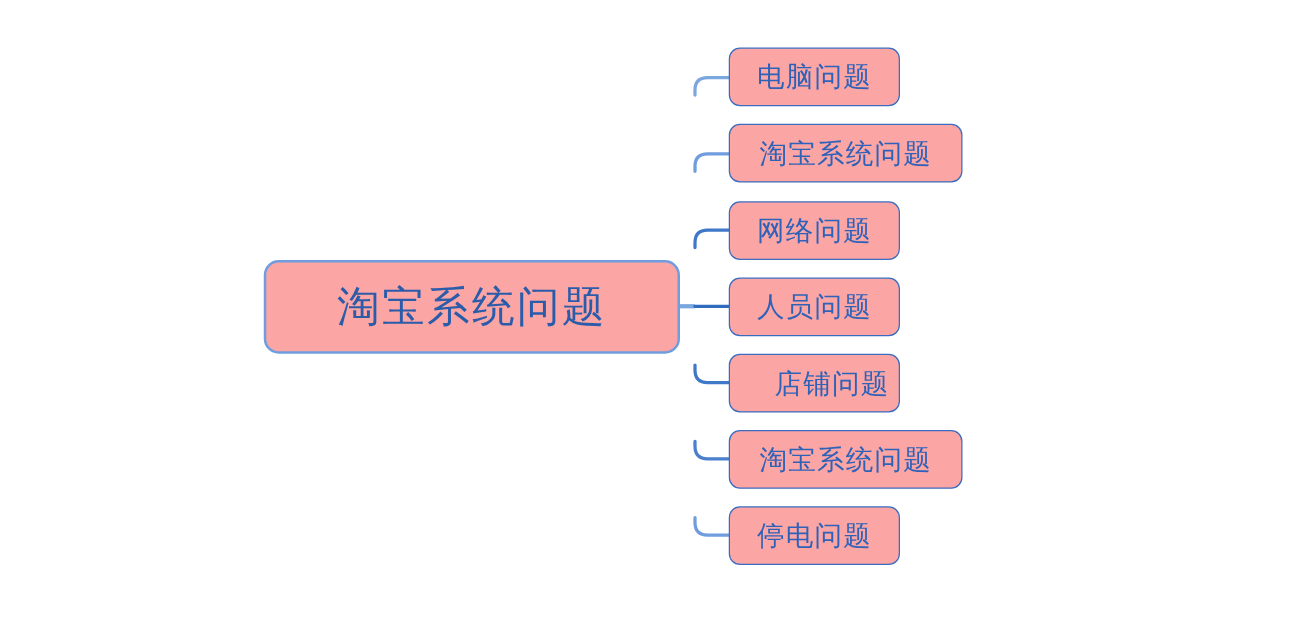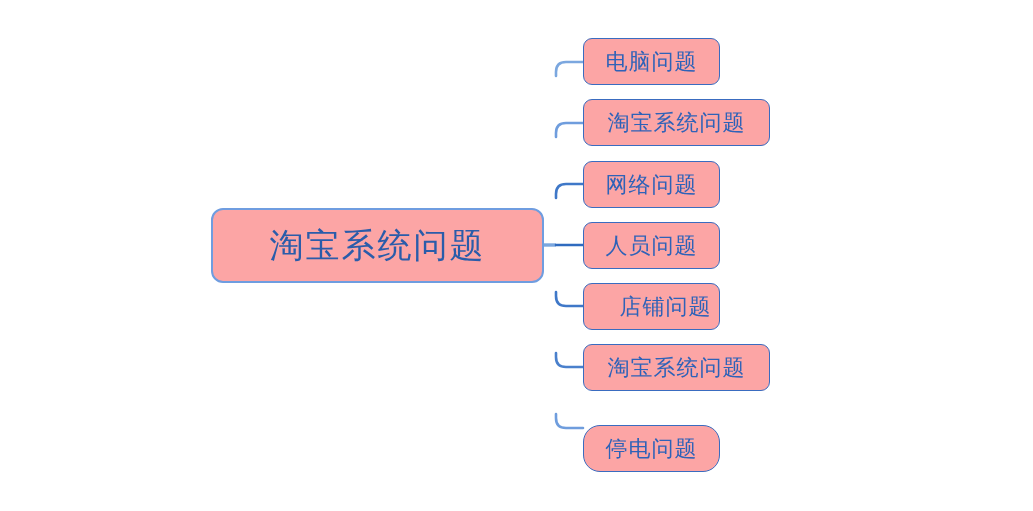--- a/index.html
+++ b/index.html
@@ -72,21 +72,21 @@
 
   .w4 { width: 137px; }
   .w6 { width: 187px; }
 
   .y1 { top: 38px; }
   .y2 { top: 99px; }
   .y3 { top: 161px; }
   .y4 { top: 222px; }
   .y5 { top: 283px; padding-left: 28px; }
   .y6 { top: 344px; }
-  .y7 { top: 425px; border-radius: 17px; }
+  .y7 { top: 405px; }
 </style>
 </head>
 <body>
 
 <div id="canvas">
 
   <svg class="connector-layer" viewBox="0 0 1033 511" width="1033" height="511" xmlns="http://www.w3.org/2000/svg">
     <defs>
       <linearGradient id="trunkGrad" x1="0" y1="0" x2="0" y2="1">
         <stop offset="0%" stop-color="#8cb4e6"></stop>

